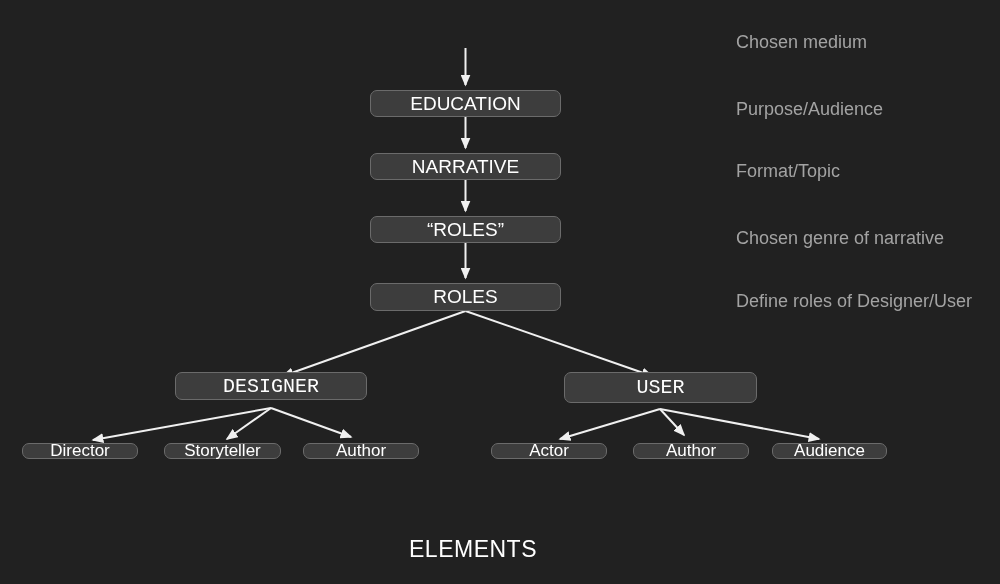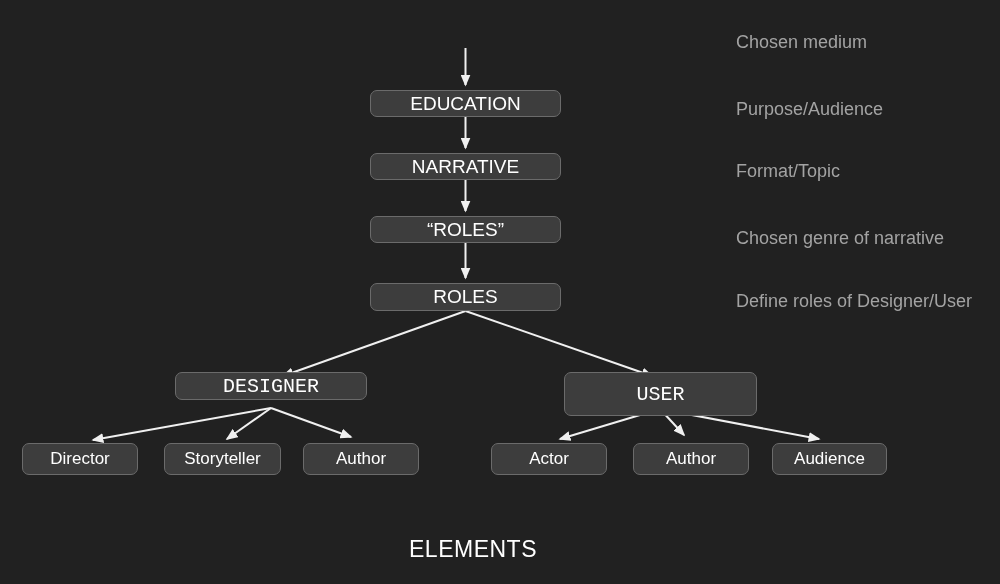--- a/index.html
+++ b/index.html
@@ -43,21 +43,21 @@
   }
   .node.branch {
     width: 192px;
     height: 28px;
     top: 372px;
     font-size: 20px;
     font-family: Liberation Mono, monospace;
   }
   .node.leaf {
     width: 116px;
-    height: 32px;
+    height: 16px;
     top: 443px;
     font-size: 17px;
   }
   .annotation {
     position: absolute;
     left: 736px;
     height: 20px;
     line-height: 20px;
     color: #a3a3a3;
     font-size: 18px;
@@ -106,21 +106,21 @@
   <div class="node chain" style="top:216px">“ROLES”</div>
   <div class="node chain" style="top:283px; height:28px">ROLES</div>
 
   <div class="annotation" style="top:32px">Chosen medium</div>
   <div class="annotation" style="top:99px">Purpose/Audience</div>
   <div class="annotation" style="top:161px">Format/Topic</div>
   <div class="annotation" style="top:228px">Chosen genre of narrative</div>
   <div class="annotation" style="top:291px">Define roles of Designer/User</div>
 
   <div class="node branch" style="left:175px">DESIGNER</div>
-  <div class="node branch" style="left:564px; width:193px; height:44px">USER</div>
+  <div class="node branch" style="left:564px; width:193px; height:31px">USER</div>
 
   <div class="node leaf" style="left:22px">Director</div>
   <div class="node leaf" style="left:164px; width:117px">Storyteller</div>
   <div class="node leaf" style="left:303px">Author</div>
 
   <div class="node leaf" style="left:491px">Actor</div>
   <div class="node leaf" style="left:633px">Author</div>
   <div class="node leaf" style="left:772px; width:115px">Audience</div>
 
   <div class="diagram-title">ELEMENTS</div>

